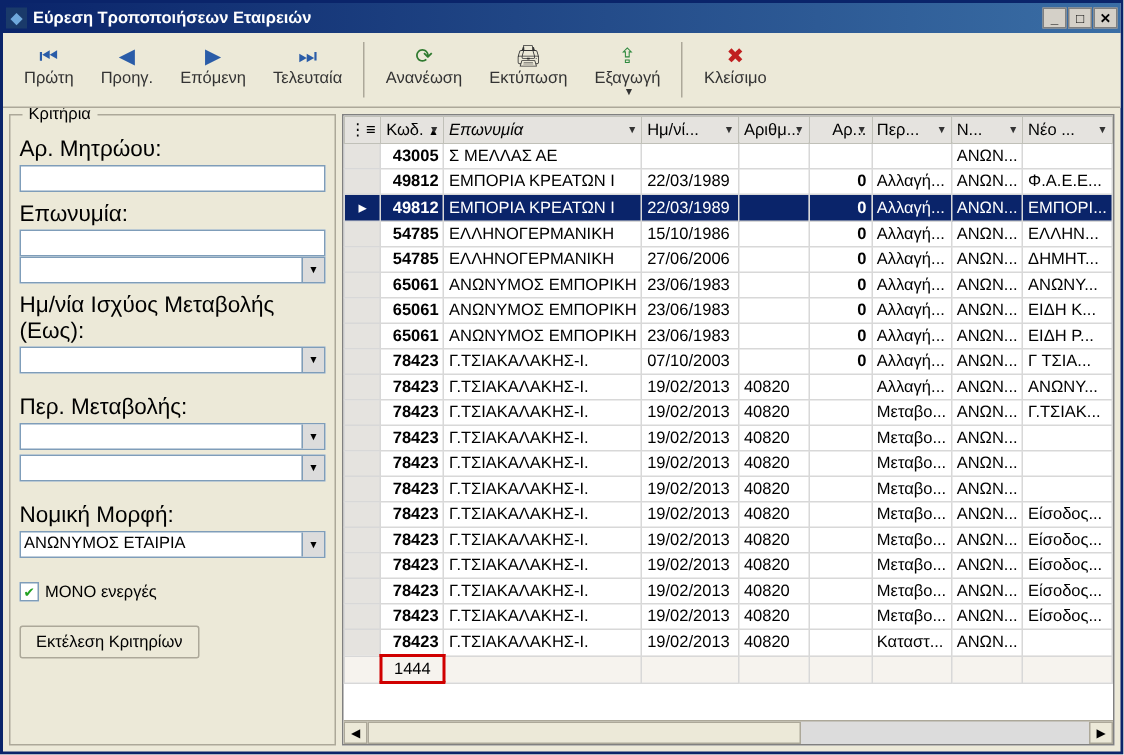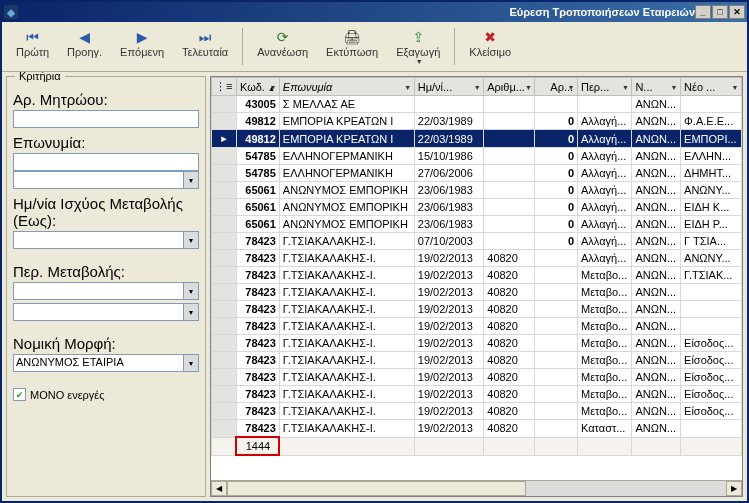--- a/index.html
+++ b/index.html
@@ -1,28 +1,28 @@
 <!DOCTYPE html>
 <html><head>
 <meta charset="utf-8">
 <style>
   * { box-sizing: border-box; margin: 0; padding: 0; font-family: Tahoma, Arial, sans-serif; }
   body { background: #d4d0c8; font-size: 11px; width: 749px; height: 503px; overflow: hidden; }
   .window { width: 749px; height: 503px; border: 2px solid #0a246a; display: flex; flex-direction: column; background: #ece9d8; }
   .titlebar { background: linear-gradient(to right, #0a246a, #3a6ea5); color: #fff; height: 20px; display: flex; align-items: center; padding: 0 2px; font-size: 11px; font-weight: bold; }
   .title-icon { width: 14px; height: 14px; margin-right: 4px; background: #1a3a6a; display: inline-flex; align-items: center; justify-content: center; color: #6fa8dc; font-size: 10px; }
-  .title-text { flex: 1; text-align: right; }
+  .title-text { flex: 1; }
   .win-btns { display: flex; gap: 1px; }
   .win-btn { width: 16px; height: 14px; background: #d4d0c8; border: 1px solid #808080; display: flex; align-items: center; justify-content: center; font-size: 9px; font-weight: bold; color: #000; cursor: pointer; }
   .toolbar { display: flex; align-items: flex-start; padding: 4px 6px; border-bottom: 1px solid #aca899; gap: 2px; background: #ece9d8; }
   .tb-btn { display: flex; flex-direction: column; align-items: center; padding: 2px 8px; cursor: pointer; font-size: 11px; color: #333; }
   .tb-btn .ico { width: 20px; height: 18px; display: flex; align-items: center; justify-content: center; font-size: 14px; }
   .tb-sep { width: 1px; background: #aca899; margin: 2px 4px; align-self: stretch; }
   .main { flex: 1; display: flex; overflow: hidden; }
-  .criteria { width: 200px; border: 1px solid #aca899; margin: 4px; padding: 8px 6px; position: relative; background: #ece9d8; }
+  .criteria { width: 218px; border: 1px solid #aca899; margin: 4px; padding: 8px 6px; position: relative; background: #ece9d8; }
   .criteria-title { position: absolute; top: -7px; left: 8px; background: #ece9d8; padding: 0 4px; font-size: 11px; }
   .crit-label { font-size: 15px; margin-top: 6px; margin-bottom: 2px; display: block; }
   .crit-input { width: 100%; height: 18px; border: 1px solid #7f9db9; background: #fff; font-size: 11px; padding: 0 2px; }
   .crit-combo { width: 100%; height: 18px; border: 1px solid #7f9db9; background: #fff; display: flex; }
   .crit-combo .val { flex: 1; padding: 1px 2px; font-size: 11px; }
   .crit-combo .dd { width: 15px; background: #dcdcdc; border-left: 1px solid #7f9db9; display: flex; align-items: center; justify-content: center; font-size: 7px; color: #000; }
   .chk-row { display: flex; align-items: center; gap: 4px; margin-top: 16px; font-size: 11px; }
   .chk { width: 13px; height: 13px; border: 1px solid #7f9db9; background: #fff; display: flex; align-items: center; justify-content: center; font-size: 9px; color: #21a121; }
   .crit-btn { margin-top: 16px; padding: 4px 10px; background: #ece9d8; border: 1px solid #aca899; border-radius: 2px; font-size: 11px; cursor: pointer; display: inline-block; }
   .grid-area { flex: 1; margin: 4px 4px 4px 0; display: flex; flex-direction: column; border: 1px solid #808080; background: #fff; overflow: hidden; }
@@ -128,21 +128,21 @@
       <div class="crit-combo">
           <span class="val">ΑΝΩΝΥΜΟΣ ΕΤΑΙΡΙΑ</span>
           <span class="dd">▼</span>
         </div>
 
       <div class="chk-row">
         <span class="chk">✔</span>
         <span>ΜΟΝΟ ενεργές</span>
       </div>
 
-      <br>
+      <div class="crit-btn">Εκτέλεση Κριτηρίων</div><br>
     </div>
 
     <div class="grid-area">
       <div class="grid-wrap">
         <table class="grid" id="grid-table">
           <thead>
               <tr id="grid-head">
                 <th class="row-ind">⋮≡</th>
                 <th style="width: 42px;"><span>Κωδ.</span> <span style="font-size:7px">▲</span><span class="dd">▼</span></th>
                 <th style="width: 130px; font-style: italic;"><span>Επωνυμία</span><span class="dd">▼</span></th>

